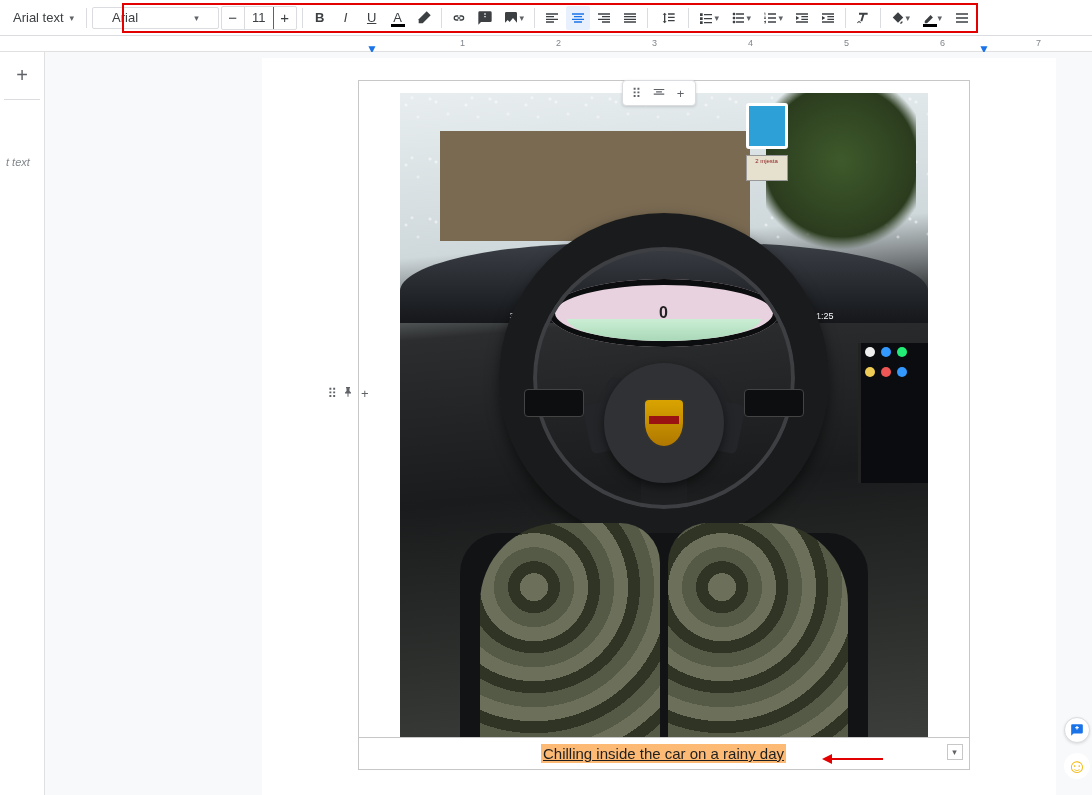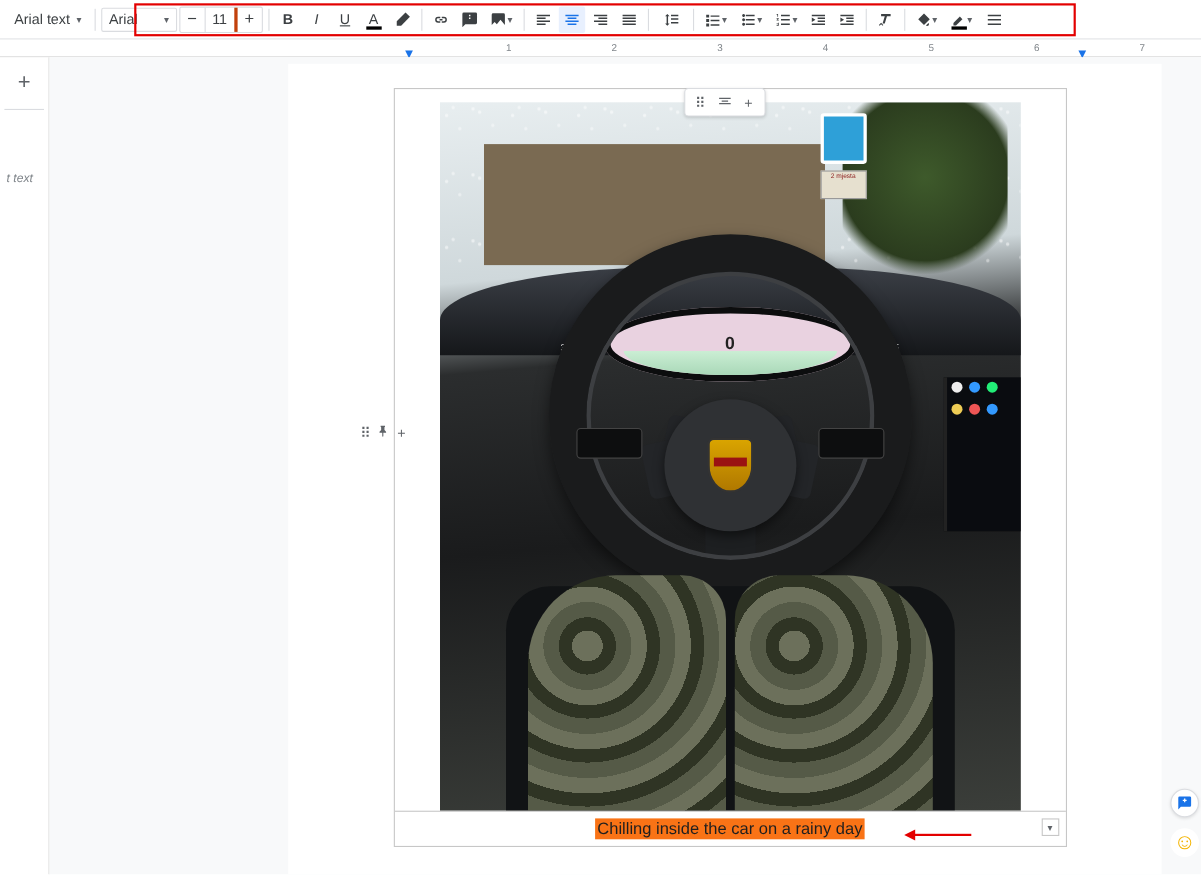--- a/index.html
+++ b/index.html
@@ -7,23 +7,23 @@
 
 
 .toolbar { height: 36px; display: flex; align-items: center; padding: 0 6px; border-bottom: 1px solid #dadce0; gap: 2px; }
 .tb-sel { display: flex; align-items: center; height: 24px; padding: 0 6px; border: 1px solid transparent; border-radius: 2px; cursor: pointer; color: #3c4043; font-size: 13px; gap: 6px; }
 .tb-btn { width: 24px; height: 24px; display: inline-flex; align-items: center; justify-content: center; cursor: pointer; border-radius: 2px; color: #3c4043; }
 .tb-btn.wide { width: 30px; }
 .tb-btn.active { background: #e8f0fe; color: #1a73e8; }
 .tb-sep { width: 1px; height: 20px; background: #dadce0; margin: 0 3px; }
 .arrow-down { font-size: 9px; color: #5f6368; }
 .fontsize-box { display: flex; align-items: center; border: 1px solid #dadce0; border-radius: 2px; height: 24px; }
-.fontsize-box .num { width: 30px; text-align: center; font-size: 13px; color: #3c4043; border-left: 1px solid #dadce0; border-right: 3px solid #c2410c; height: 22px; line-height: 22px; }
+.fontsize-box .num { width: 30px; text-align: center; font-size: 13px; color: #3c4043; border-left: 1px solid #dadce0; border-right: 1px solid #c2410c; height: 22px; line-height: 22px; }
 .fontsize-box .pm { width: 22px; text-align: center; cursor: pointer; font-size: 15px; color: #3c4043; height: 22px; line-height: 22px; }
-.font-box { display: flex; align-items: center; border: 1px solid #dadce0; border-radius: 2px; height: 22px; padding: 0 6px; gap: 24px; color: #3c4043; font-size: 13px; cursor: pointer;}
+.font-box { display: flex; align-items: center; border: 1px solid #dadce0; border-radius: 2px; height: 22px; padding: 0 19px; gap: 56px; color: #3c4043; font-size: 13px; cursor: pointer;}
 .redbox { position: absolute; border: 2px solid #e30000; pointer-events: none; }
 
 
 .ruler { height: 16px; background: #fff; position: relative; border-bottom: 1px solid #e0e0e0; font-size: 9px; color: #80868b; }
 .ruler .tick { position: absolute; top: 2px; }
 .ruler .marker-l { position: absolute; top: 6px; color: #1a73e8; font-size: 12px; }
 .ruler .marker-r { position: absolute; top: 6px; color: #1a73e8; font-size: 12px; }
 
 
 .workspace { display: flex; height: calc(100% - 52px); }
@@ -54,21 +54,21 @@
 
 .bldg { position:absolute; top:38px; left:40px; width:310px; height:110px; background:#7a6a52; }
 .tree { position:absolute; top:0; right:12px; width:150px; height:170px; background: radial-gradient(circle at 50% 40%, #3e5a2b 0%, #2b3c1e 60%, transparent 70%); }
 .sign { position:absolute; top:10px; right:140px; width:42px; height:46px; background:#2ea0d8; border:3px solid #fff; border-radius:3px;}
 .sign2 { position:absolute; top:62px; right:140px; width:42px; height:26px; background:#e6e0cf; border:1px solid #999; font-size:6px; text-align:center; padding-top:2px; color:#8a1a1a;}
 
 .dash { position:absolute; top:150px; left:0; right:0; height:80px; background:linear-gradient(#3b3f46,#15171a); border-radius: 40% 40% 0 0 / 60% 60% 0 0;}
 .cluster { position:absolute; top:186px; left:50%; transform:translateX(-50%); width:230px; height:68px; background:#e9d2e0; border-radius:50%/50%; box-shadow: inset 0 0 0 6px #0c0d0e; display:flex; align-items:center; justify-content:center; color:#222; font-size:16px; font-weight:700;}
 .cluster .map { position:absolute; bottom:6px; left:18px; right:18px; height:22px; background:linear-gradient(#cbeed4,#a9d8b8); border-radius:0 0 50% 50%/0 0 100% 100%;}
 .gauge-l { position:absolute; top:218px; left:110px; font-size:9px; color:#fff;}
-.gauge-r { position:absolute; top:218px; right:110px; font-size:9px; color:#fff;}
+.gauge-r { position:absolute; top:218px; right:94px; font-size:9px; color:#fff;}
 
 .wheel { position:absolute; top:120px; left:50%; transform:translateX(-50%); width:330px; height:330px; border:34px solid #1a1b1c; border-radius:50%; box-shadow: inset 0 0 0 4px #3d3f42, 0 6px 14px rgba(0,0,0,.5);}
 .hub { position:absolute; top:270px; left:50%; transform:translateX(-50%); width:120px; height:120px; background:#2f3134; border-radius:50%; display:flex; align-items:center; justify-content:center; box-shadow: 0 4px 10px rgba(0,0,0,.5);}
 .crest { width:42px; height:50px; background:linear-gradient(#d9a400,#b07800); border-radius:6px 6px 50% 50%; border:2px solid #333; position:relative;}
 .crest::before{content:""; position:absolute; top:16px; left:4px; right:4px; height:8px; background:#9a1212;}
 .spoke-l { position:absolute; top:283px; left:50%; width:140px; height:50px; background:#232528; transform-origin:left center; transform:translateX(-60px) rotate(12deg); border-radius:6px;}
 .spoke-r { position:absolute; top:283px; left:50%; width:140px; height:50px; background:#232528; transform-origin:left center; transform:translateX(60px) rotate(168deg); border-radius:6px;}
 .spoke-b { position:absolute; top:340px; left:50%; transform:translateX(-50%); width:46px; height:100px; background:#1d1f21; border-radius:8px;}
 .btns-l { position:absolute; top:296px; left:calc(50% - 140px); width:60px; height:28px; background:#0d0e0f; border-radius:4px; border:1px solid #444;}
 .btns-r { position:absolute; top:296px; left:calc(50% + 80px); width:60px; height:28px; background:#0d0e0f; border-radius:4px; border:1px solid #444;}
@@ -77,21 +77,21 @@
 .infoscr .row{height:20px; display:flex; gap:6px; padding:4px;}
 .infoscr .dot{width:10px;height:10px;border-radius:50%;background:#2e7; }
 .infoscr .dot.b{background:#39f;} .infoscr .dot.r{background:#e55;} .infoscr .dot.y{background:#ec5;} .infoscr .dot.w{background:#eee;}
 
 .seat { position:absolute; bottom:0; left:60px; right:60px; top:440px; background:#111315; border-radius:40px 40px 0 0;}
 .leg { position:absolute; bottom:0; width:180px; top:430px; background: repeating-radial-gradient(circle at 30% 30%, #6c705b 0 14px, #2f3424 14px 26px, #555a47 26px 40px); }
 .leg.l { left:80px; border-radius:80px 40px 0 0;}
 .leg.r { right:80px; border-radius:40px 80px 0 0;}
 
 .caption-row { border-top:1px solid #c7c7c7; padding: 6px 10px; display:flex; align-items:center; justify-content:center; position:relative;}
-.caption { background:#f97316; color:#1f1f1f; font-size:15px; padding:1px 2px;}
+.caption { background:#fdba74; color:#1f1f1f; font-size:15px; padding:1px 2px;text-decoration:underline;}
 .cap-dd { position:absolute; right:6px; top:6px; width:16px; height:16px; border:1px solid #c7c7c7; display:flex; align-items:center; justify-content:center; font-size:9px; color:#5f6368; cursor:pointer; background:#fff;}
 .red-arrow { position:absolute; right:86px; bottom:9px; width:56px; height:2px; background:#e30000;}
 .red-arrow::before{content:""; position:absolute; left:-10px; top:-4px; border:5px solid transparent; border-right:10px solid #e30000;}
 
 .margin-ctrls { position:absolute; top:328px; left:66px; display:flex; gap:6px; color:#5f6368;}
 .margin-ctrls span{cursor:pointer;}
 
 
 .sidebtns { position:absolute; right:0; bottom:16px; display:flex; flex-direction:column; gap:10px; align-items:center; padding-right:2px;}
 .sidebtn { width:26px; height:26px; border:1px solid #dadce0; border-radius:50%; display:flex; align-items:center;justify-content:center; background:#fff; color:#1a73e8; font-size:14px; box-shadow:0 1px 3px rgba(0,0,0,.12);}

